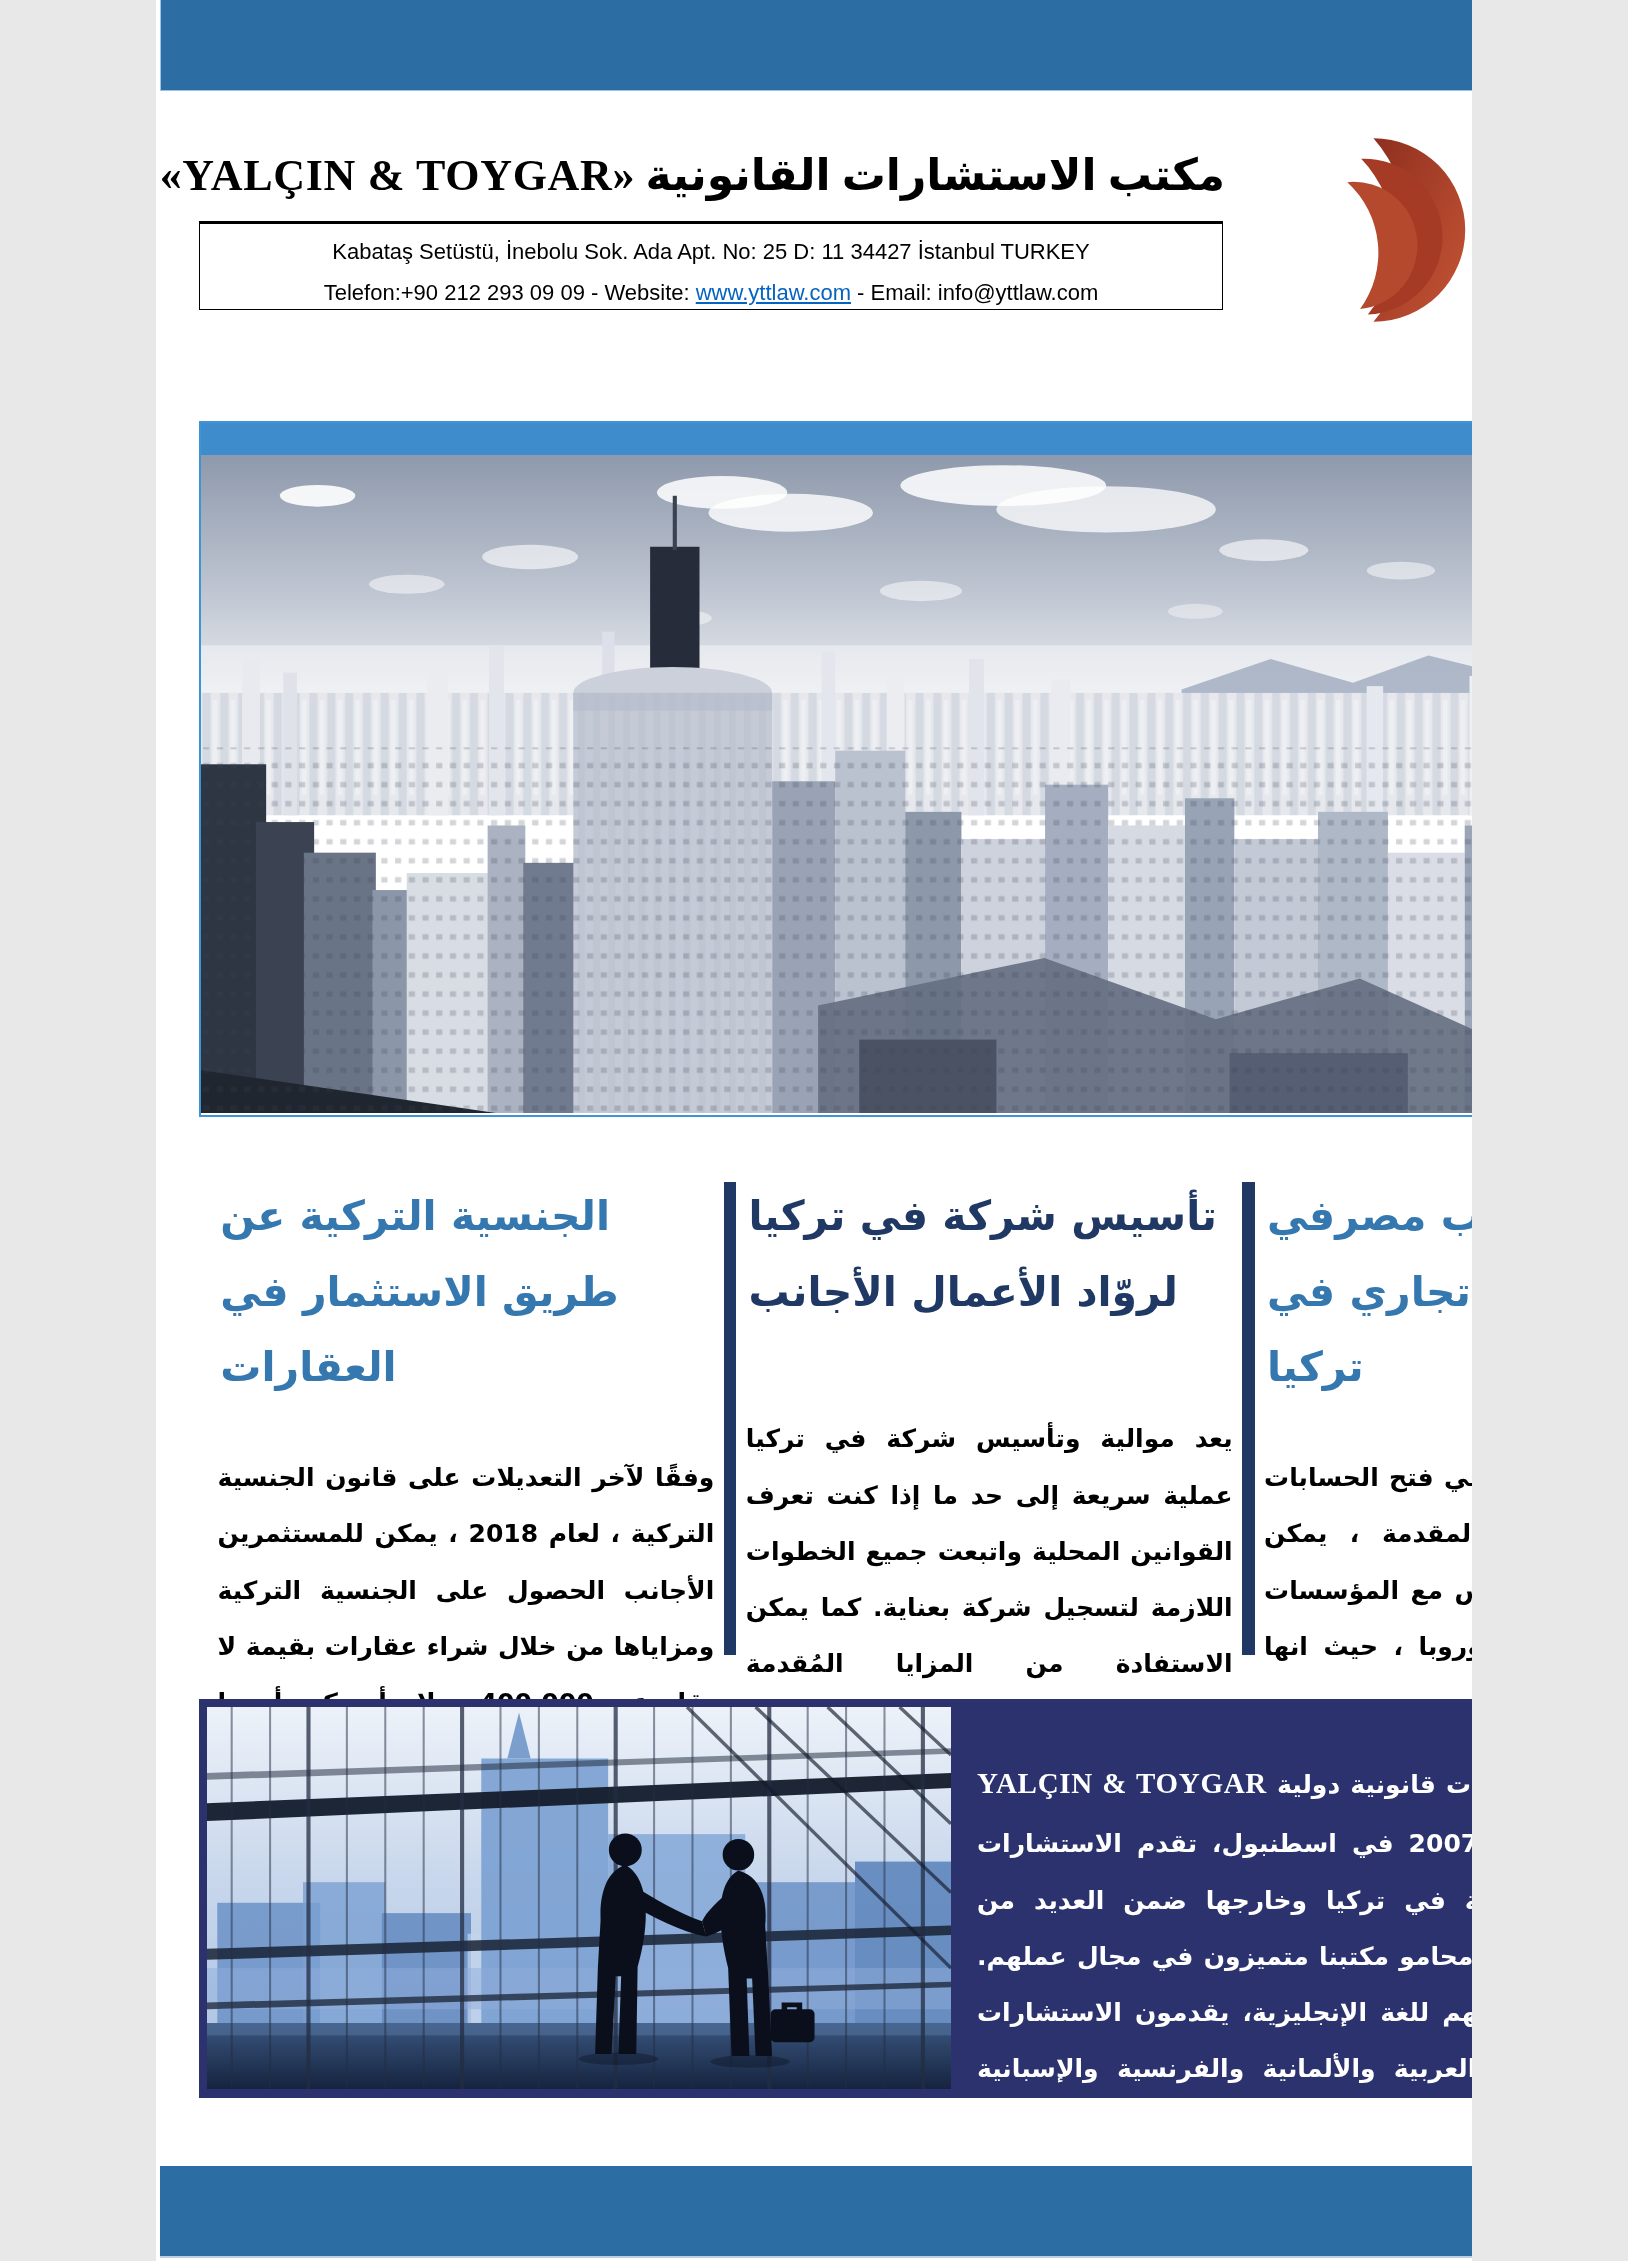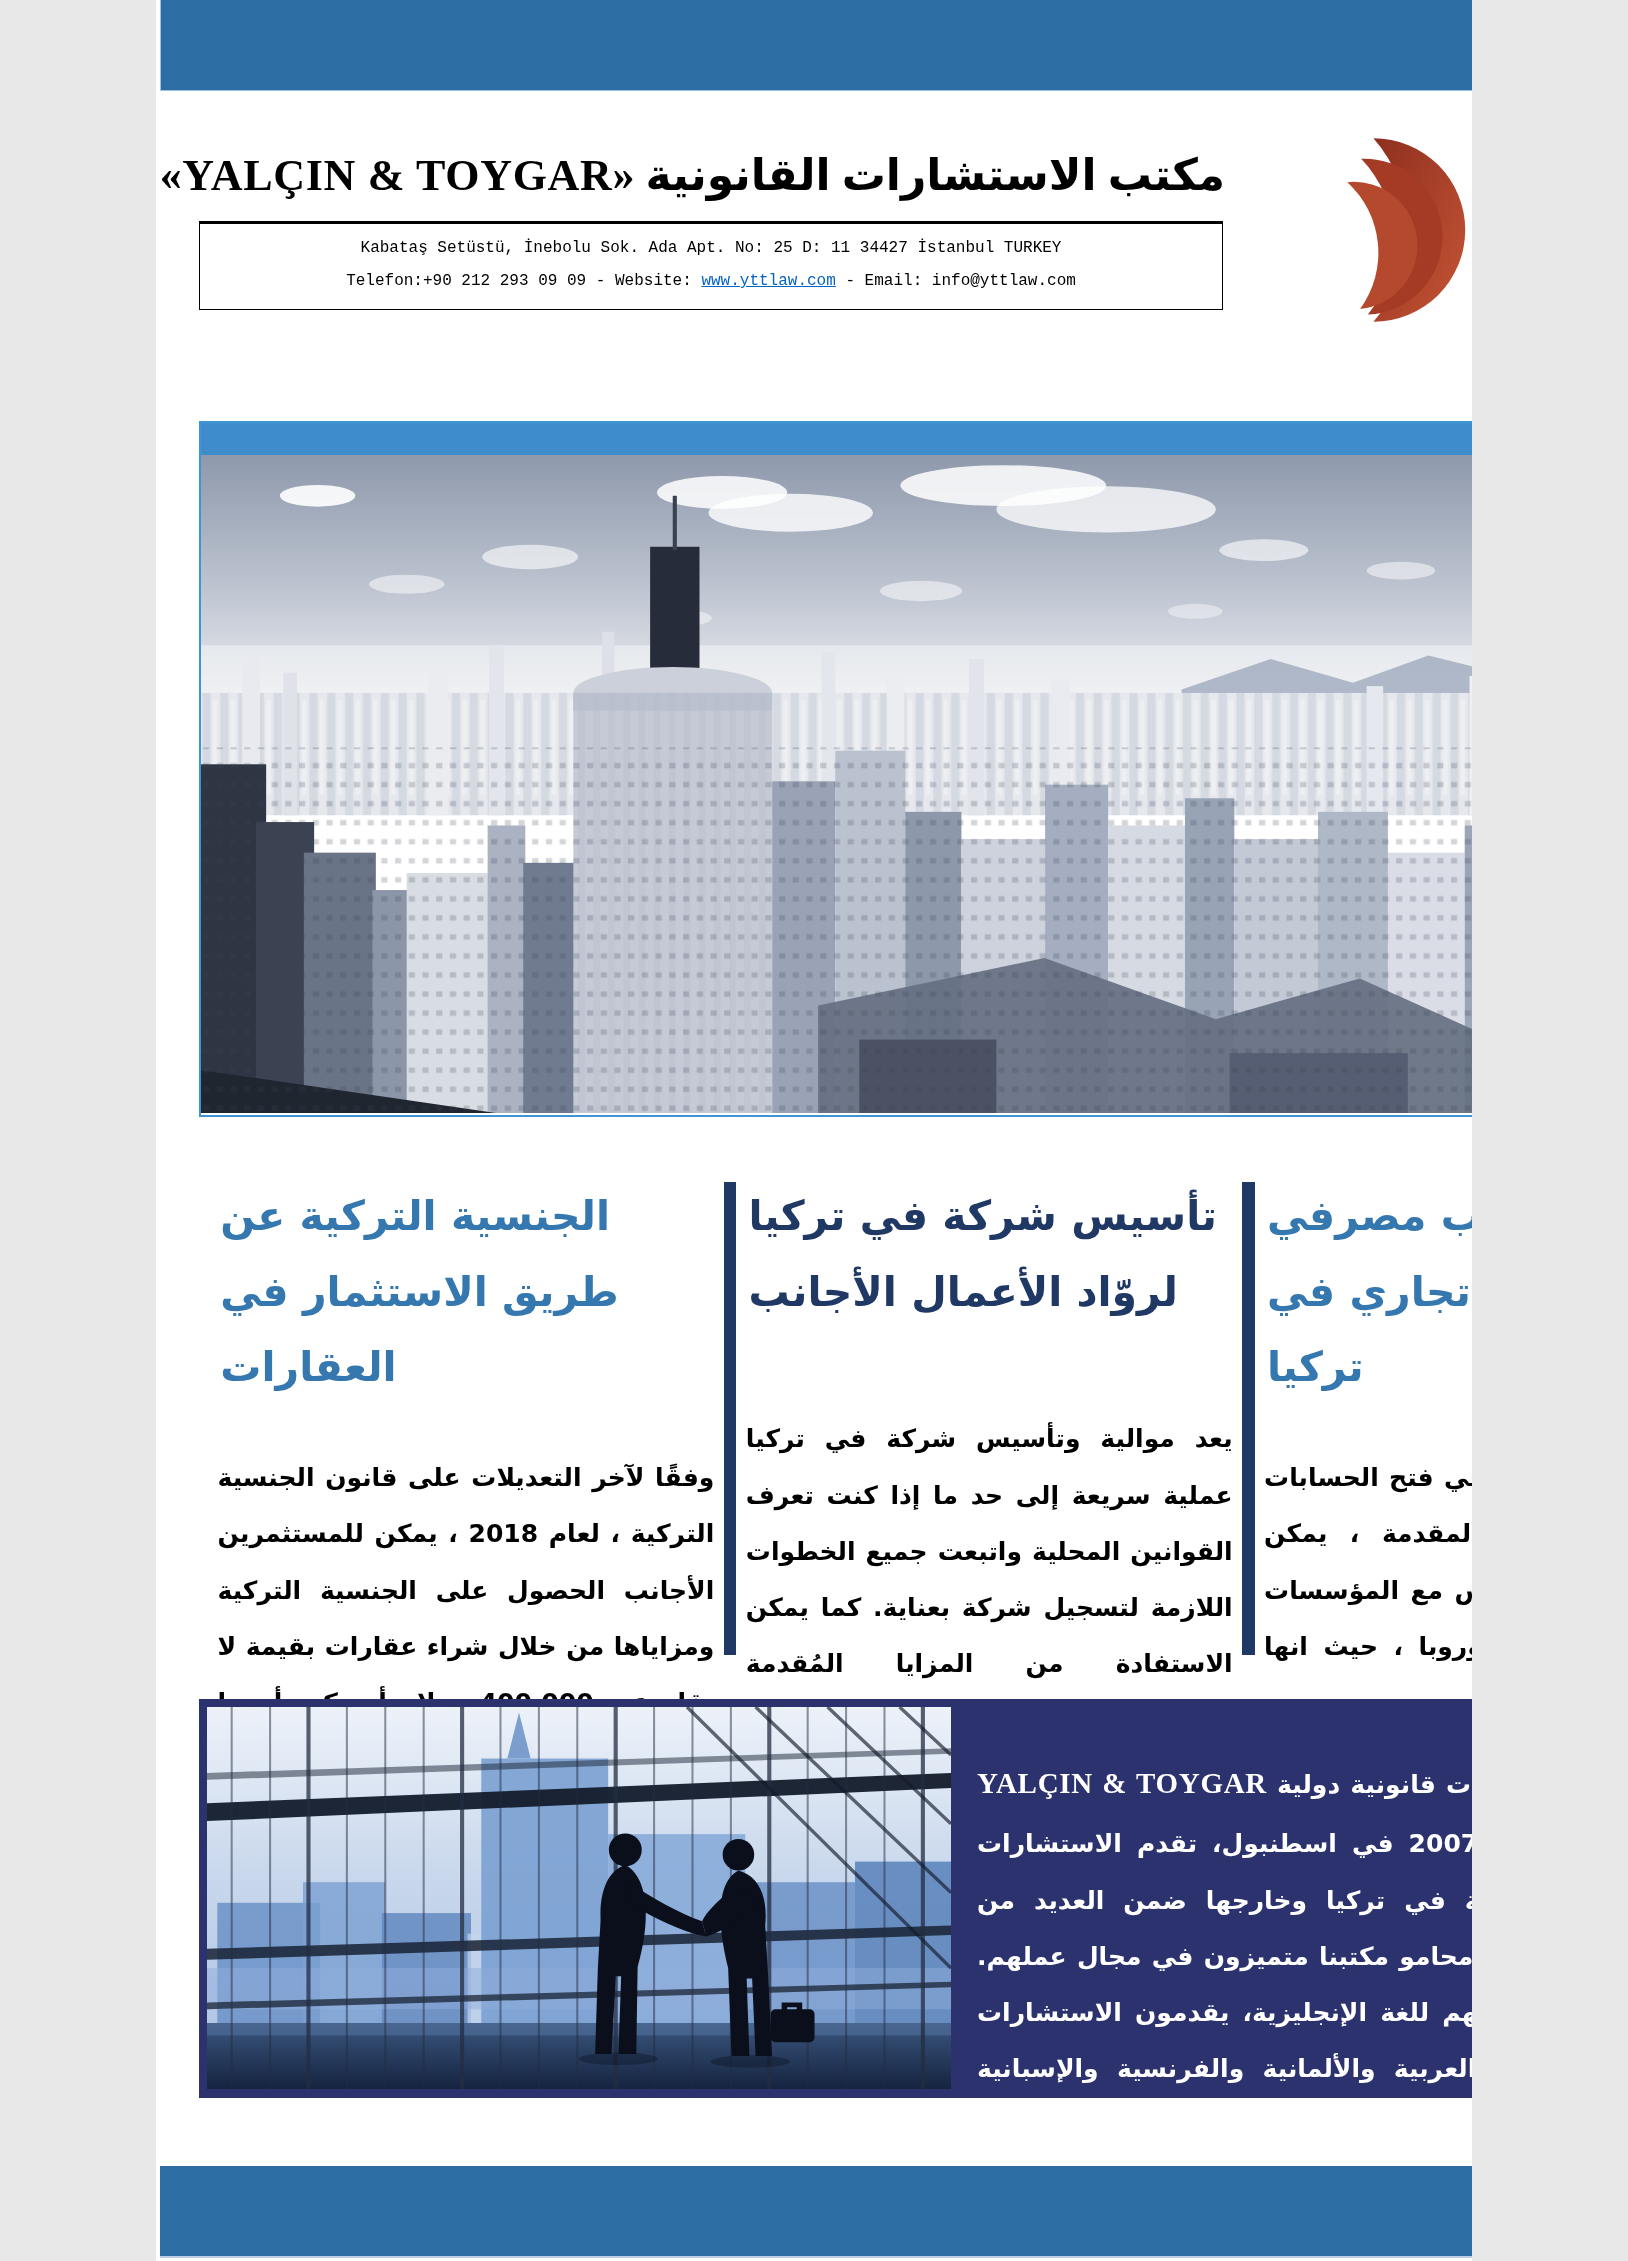--- a/index.html
+++ b/index.html
@@ -9,21 +9,21 @@
   .topbar{position:absolute;left:4.1px;top:0;width:1621px;height:90px;background:#2C6DA3;border:0.7px solid #9dc3e6;border-top:none;}
   .footerbar{position:absolute;left:4.1px;top:2166px;width:1621px;height:90px;background:#2C6DA3;border-bottom:2.7px solid #BDCDE4;}
   .pagenum{position:absolute;right:49px;top:16.4px;color:#ffffff;font-size:40px;font-family:"Liberation Sans",sans-serif;font-weight:400;}
   
   .title-line{position:absolute;left:41px;top:149px;width:1028px;text-align:center;direction:rtl;
               font-size:44px;font-weight:700;color:#000;letter-spacing:0.7px;
               font-family:"Liberation Serif","DejaVu Sans",serif;white-space:nowrap;}
   
   .addr-box{position:absolute;left:43px;top:221px;width:1024px;height:89px;border:1.4px solid #000;border-top-width:3.4px;
             background:#fff;text-align:center;padding-top:9.6px;box-sizing:border-box;}
-  .addr-line{font-size:16px;color:#000;margin:5.5px 0 15px 0;font-family:Liberation Mono, monospace;}
+  .addr-line{font-size:22px;color:#000;margin:5.5px 0 15px 0;font-family:Liberation Sans, sans-serif;}
   .addr-line a{color:#0563C1;text-decoration:underline;text-align:center;}
   
   .logo{position:absolute;left:1134px;top:127px;width:473px;height:206px;}
   .logo-mark{position:absolute;left:0;top:0;width:178px;height:206px;}
   .logo-text{position:absolute;left:188px;top:72px;width:281px;}
   .logo-name{font-family:"Liberation Sans",sans-serif;font-size:27px;font-weight:700;color:#58595B;letter-spacing:2.7px;white-space:nowrap;}
   .logo-sub{font-family:"Liberation Sans",sans-serif;font-size:21px;font-weight:400;color:#b91c1c;letter-spacing:7.5px;margin-top:8.2px;}
   
   .photo-block{position:absolute;left:43px;top:421px;width:1542px;height:696px;border:2.7px solid #3F94D6;box-sizing:border-box;background:#fff;}
   .photo-band{width:100%;height:31.5px;background:#3E8CCB;}

